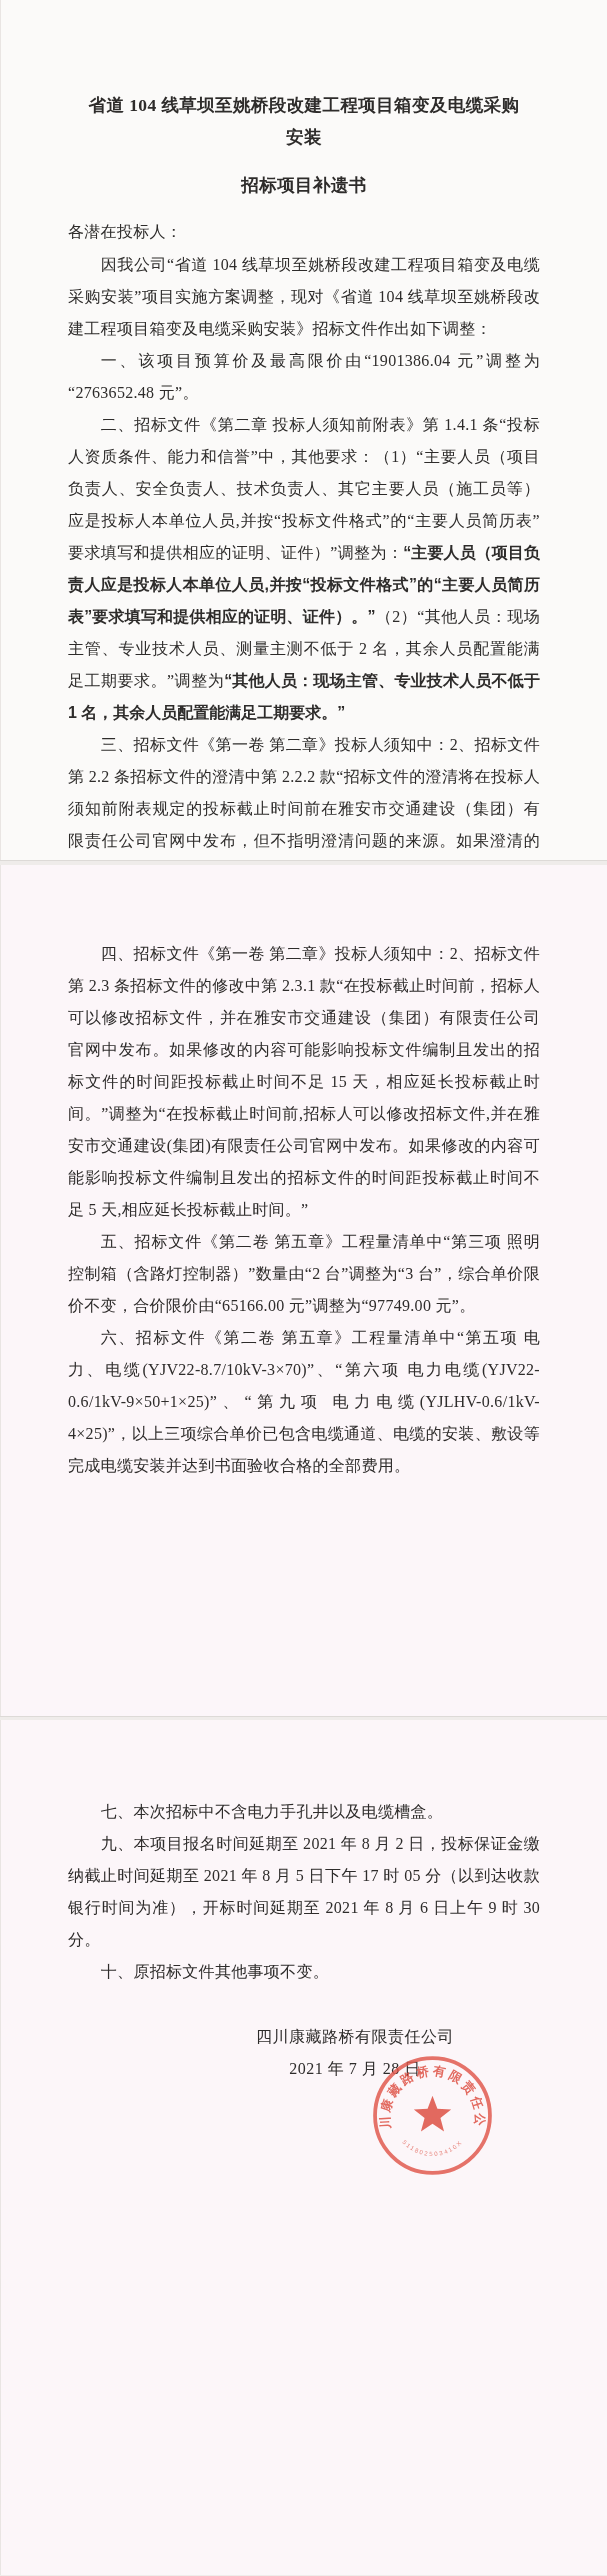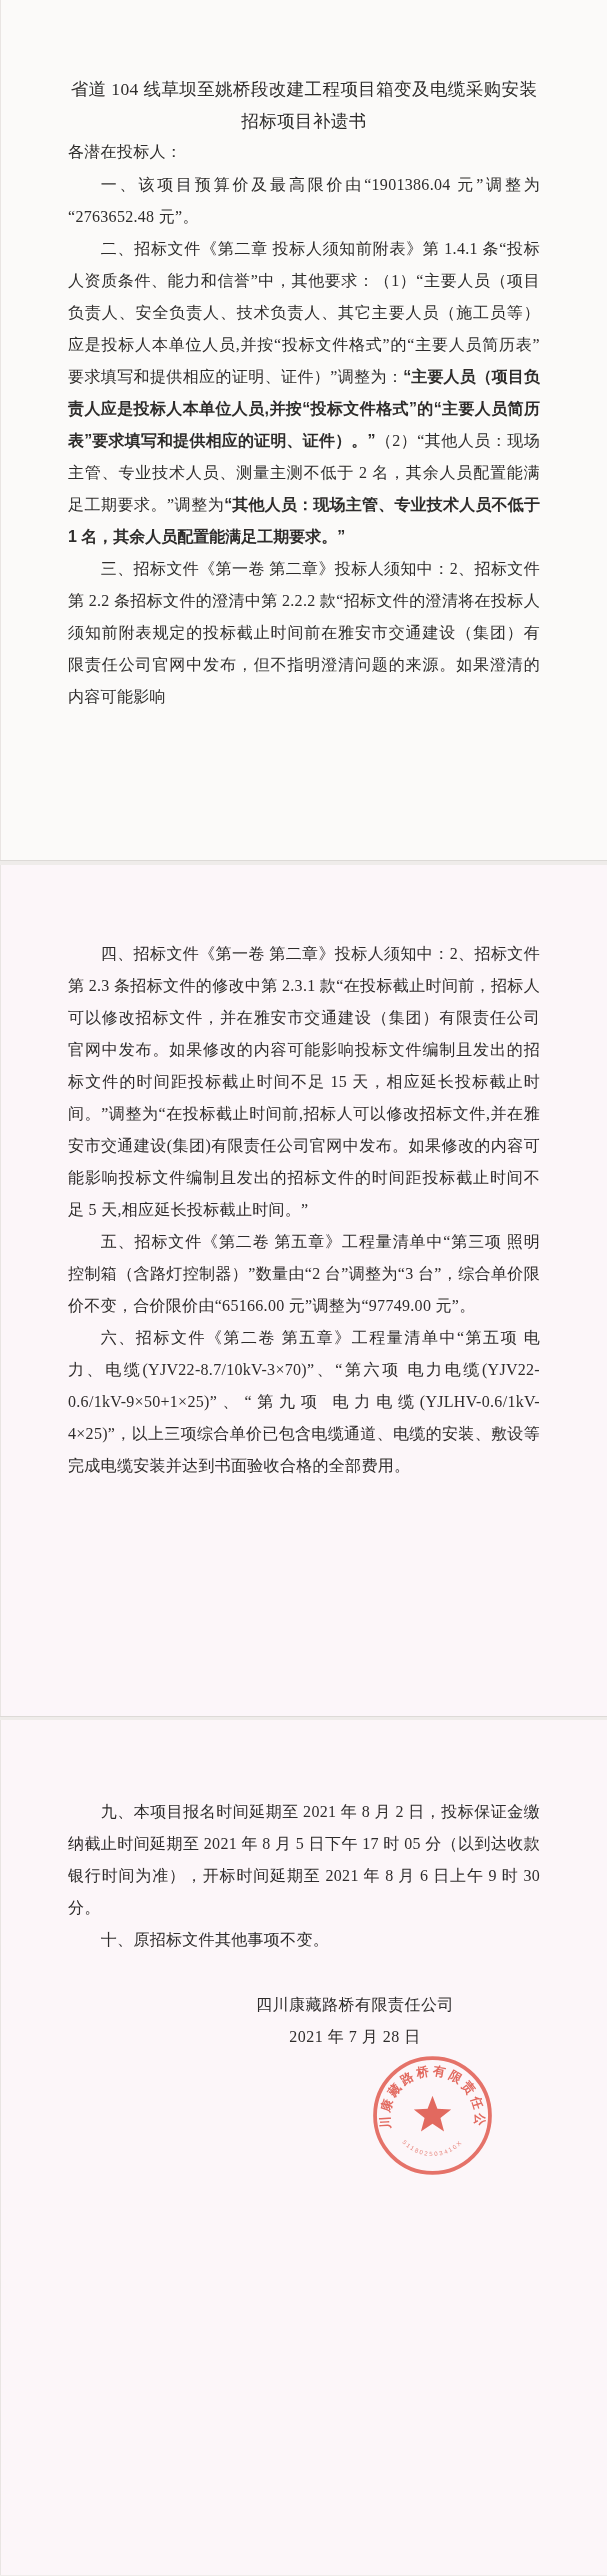--- a/index.html
+++ b/index.html
@@ -18,22 +18,22 @@
     border-left:1.5px solid #e9e5e3;
     box-shadow:0 0.8px 0 #d9d5d3;
   }
   .page-1{height:860px;background:#fbfaf9;margin-bottom:4.6px;}
   .page-2{height:851px;background:#fcf6f9;margin-bottom:4.6px;padding-top:73px;}
   .page-3{height:855px;background:#fcf6f9;padding-top:76px;}
   .doc-title{
     text-align:center;
     font-size:17.5px;
     line-height:32px;
-    font-weight:400;
-    margin:0;
+    font-weight:700;
+    margin:16px;
     letter-spacing:0.4px;
   }
   .salutation{
     font-size:16px;
     line-height:32px;
     margin:0;
     letter-spacing:0.3px;
     font-family:Liberation Mono, monospace;
   }
   .para{
@@ -90,36 +90,38 @@
   }
 </style>
 </head>
 <body>
 
 <div class="page page-1">
   <p class="doc-title">省道 104 线草坝至姚桥段改建工程项目箱变及电缆采购安装</p>
   <p class="doc-title">招标项目补遗书</p>
   <p class="salutation">各潜在投标人：</p>
   <div>
+      <p class="para indent"><span class="seg">因我公司“省道 104 线草坝至姚桥段改建工程项目箱变及电缆采购安装”项目实施方案调整，现对《省道 104 线草坝至姚桥段改建工程项目箱变及电缆采购安装》招标文件作出如下调整：</span></p>
       <p class="para indent"><span class="seg">一、该项目预算价及最高限价由“1901386.04 元”调整为“2763652.48 元”。</span></p>
       <p class="para indent"><span class="seg">二、招标文件《第二章 投标人须知前附表》第 1.4.1 条“投标人资质条件、能力和信誉”中，其他要求：（1）“主要人员（项目负责人、安全负责人、技术负责人、其它主要人员（施工员等）应是投标人本单位人员,并按“投标文件格式”的“主要人员简历表”要求填写和提供相应的证明、证件）”调整为：</span><span class="seg bold">“主要人员（项目负责人应是投标人本单位人员,并按“投标文件格式”的“主要人员简历表”要求填写和提供相应的证明、证件）。”</span><span class="seg">（2）“其他人员：现场主管、专业技术人员、测量主测不低于 2 名，其余人员配置能满足工期要求。”调整为</span><span class="seg bold">“其他人员：现场主管、专业技术人员不低于 1 名，其余人员配置能满足工期要求。”</span></p>
       <p class="para indent"><span class="seg">三、招标文件《第一卷 第二章》投标人须知中：2、招标文件 第 2.2 条招标文件的澄清中第 2.2.2 款“招标文件的澄清将在投标人须知前附表规定的投标截止时间前在雅安市交通建设（集团）有限责任公司官网中发布，但不指明澄清问题的来源。如果澄清的内容可能影响</span></p>
     </div>
 </div>
 
 <div class="page page-2">
   <div>
       <p class="para indent"><span class="seg">四、招标文件《第一卷 第二章》投标人须知中：2、招标文件 第 2.3 条招标文件的修改中第 2.3.1 款“在投标截止时间前，招标人可以修改招标文件，并在雅安市交通建设（集团）有限责任公司官网中发布。如果修改的内容可能影响投标文件编制且发出的招标文件的时间距投标截止时间不足 15 天，相应延长投标截止时间。”调整为“在投标截止时间前,招标人可以修改招标文件,并在雅安市交通建设(集团)有限责任公司官网中发布。如果修改的内容可能影响投标文件编制且发出的招标文件的时间距投标截止时间不足 5 天,相应延长投标截止时间。”</span></p>
       <p class="para indent"><span class="seg">五、招标文件《第二卷 第五章》工程量清单中“第三项 照明控制箱（含路灯控制器）”数量由“2 台”调整为“3 台”，综合单价限价不变，合价限价由“65166.00 元”调整为“97749.00 元”。</span></p>
       <p class="para indent"><span class="seg">六、招标文件《第二卷 第五章》工程量清单中“第五项 电力、电缆(YJV22-8.7/10kV-3×70)”、“第六项 电力电缆(YJV22-0.6/1kV-9×50+1×25)”、“第九项 电力电缆(YJLHV-0.6/1kV-4×25)”，以上三项综合单价已包含电缆通道、电缆的安装、敷设等完成电缆安装并达到书面验收合格的全部费用。</span></p>
     </div>
 </div>
 
 <div class="page page-3">
   <div>
+      <p class="para indent"><span class="seg">七、本次招标中不含电力手孔井以及电缆槽盒。</span></p>
       <p class="para indent"><span class="seg">九、本项目报名时间延期至 2021 年 8 月 2 日，投标保证金缴纳截止时间延期至 2021 年 8 月 5 日下午 17 时 05 分（以到达收款银行时间为准），开标时间延期至 2021 年 8 月 6 日上午 9 时 30 分。</span></p>
       <p class="para indent"><span class="seg">十、原招标文件其他事项不变。</span></p>
     </div>
 
   <div class="signature">
     <p>四川康藏路桥有限责任公司</p>
     <p>2021 年 7 月 28 日</p>
   </div>
 
   <svg class="stamp" viewBox="0 0 168 168" xmlns="http://www.w3.org/2000/svg">

